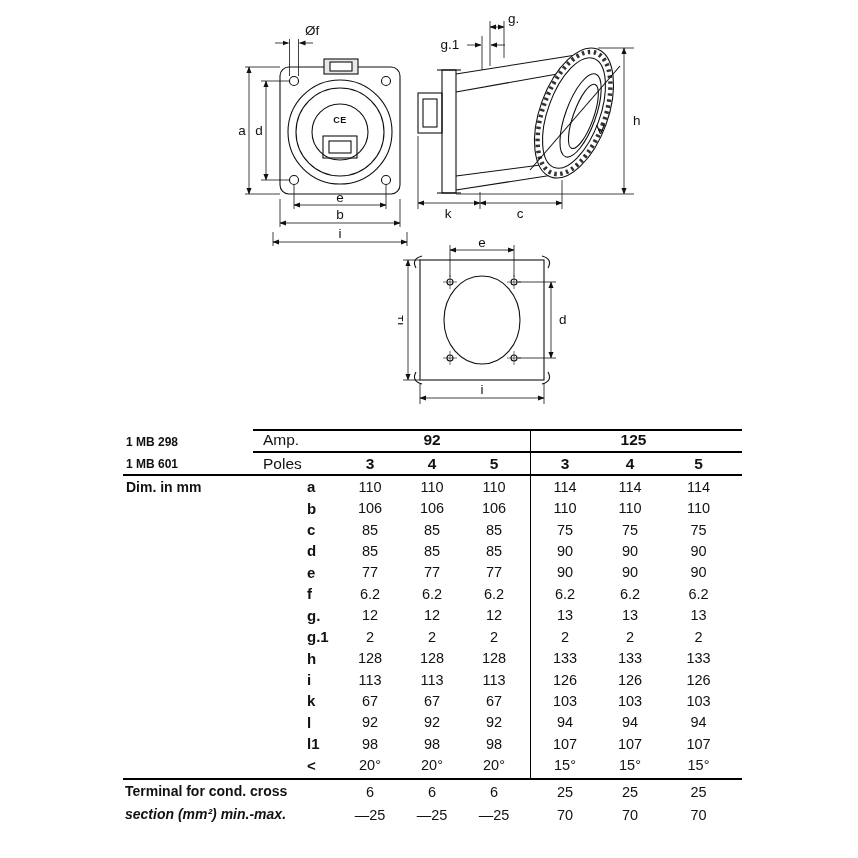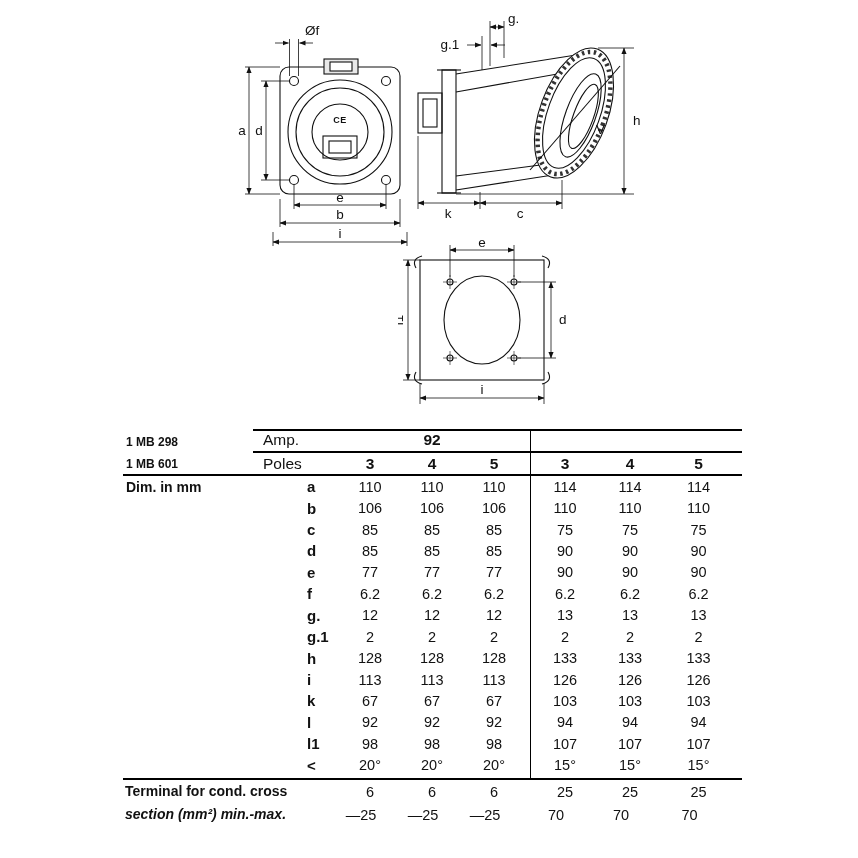--- a/index.html
+++ b/index.html
@@ -201,20 +201,21 @@
 
   <div class="codes">
     <div>1 MB 298</div>
     <div>1 MB 601</div>
   </div>
   <div class="dimnote">Dim. in mm</div>
 
   <div class="row colsAmp abs" style="left:253px;top:429px;height:22px;">
     <div class="cell hl">Amp.</div>
     <div class="cell hv">92</div>
+    <div class="cell hv">125</div>
   </div>
 
   <div class="row cols7 abs" style="left:253px;top:451px;height:25px;">
     <div class="cell hl">Poles</div>
     <div class="cell hv">3</div>
     <div class="cell hv">4</div>
     <div class="cell hv">5</div>
     <div class="cell hv">3</div>
     <div class="cell hv">4</div>
     <div class="cell hv">5</div>
@@ -368,21 +369,21 @@
   <div class="row cols7 abs" style="left:253px;top:780px;height:23px;">
     <div class="cell"></div>
     <div class="cell v">6</div>
     <div class="cell v">6</div>
     <div class="cell v">6</div>
     <div class="cell v">25</div>
     <div class="cell v">25</div>
     <div class="cell v">25</div>
   </div>
 
-  <div class="row cols7 abs" style="left:244px;top:803px;height:23px;">
+  <div class="row cols7 abs" style="left:253px;top:803px;height:23px;">
     <div class="cell"></div>
     <div class="cell v">—25</div>
     <div class="cell v">—25</div>
     <div class="cell v">—25</div>
     <div class="cell v">70</div>
     <div class="cell v">70</div>
     <div class="cell v">70</div>
   </div>
 
 </div>

